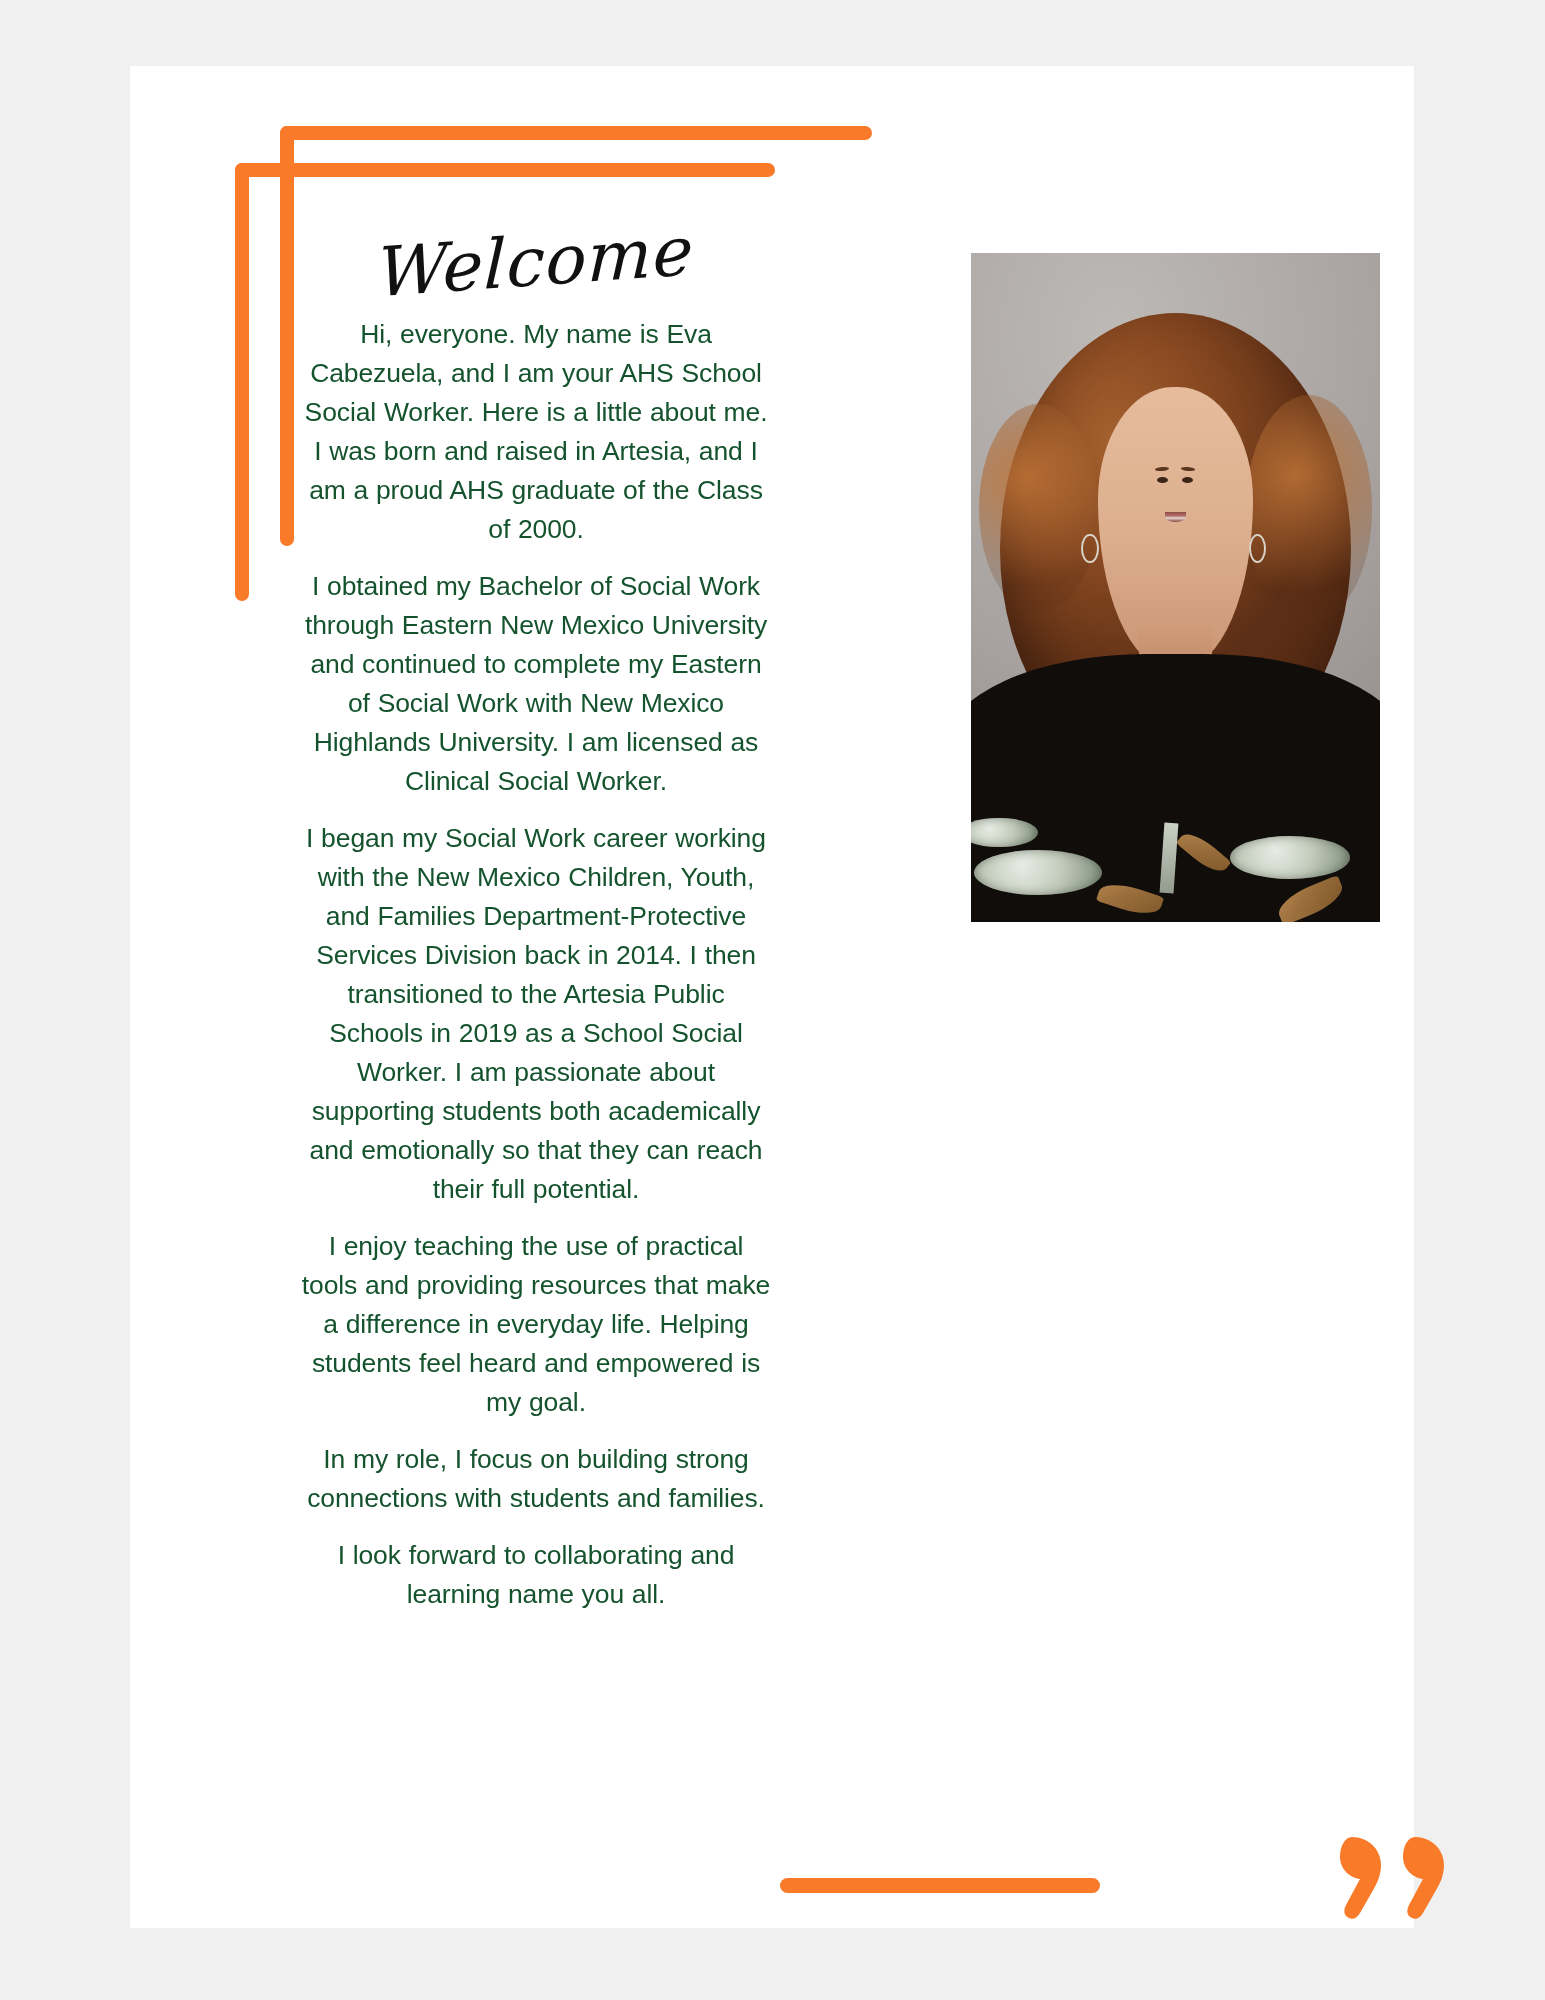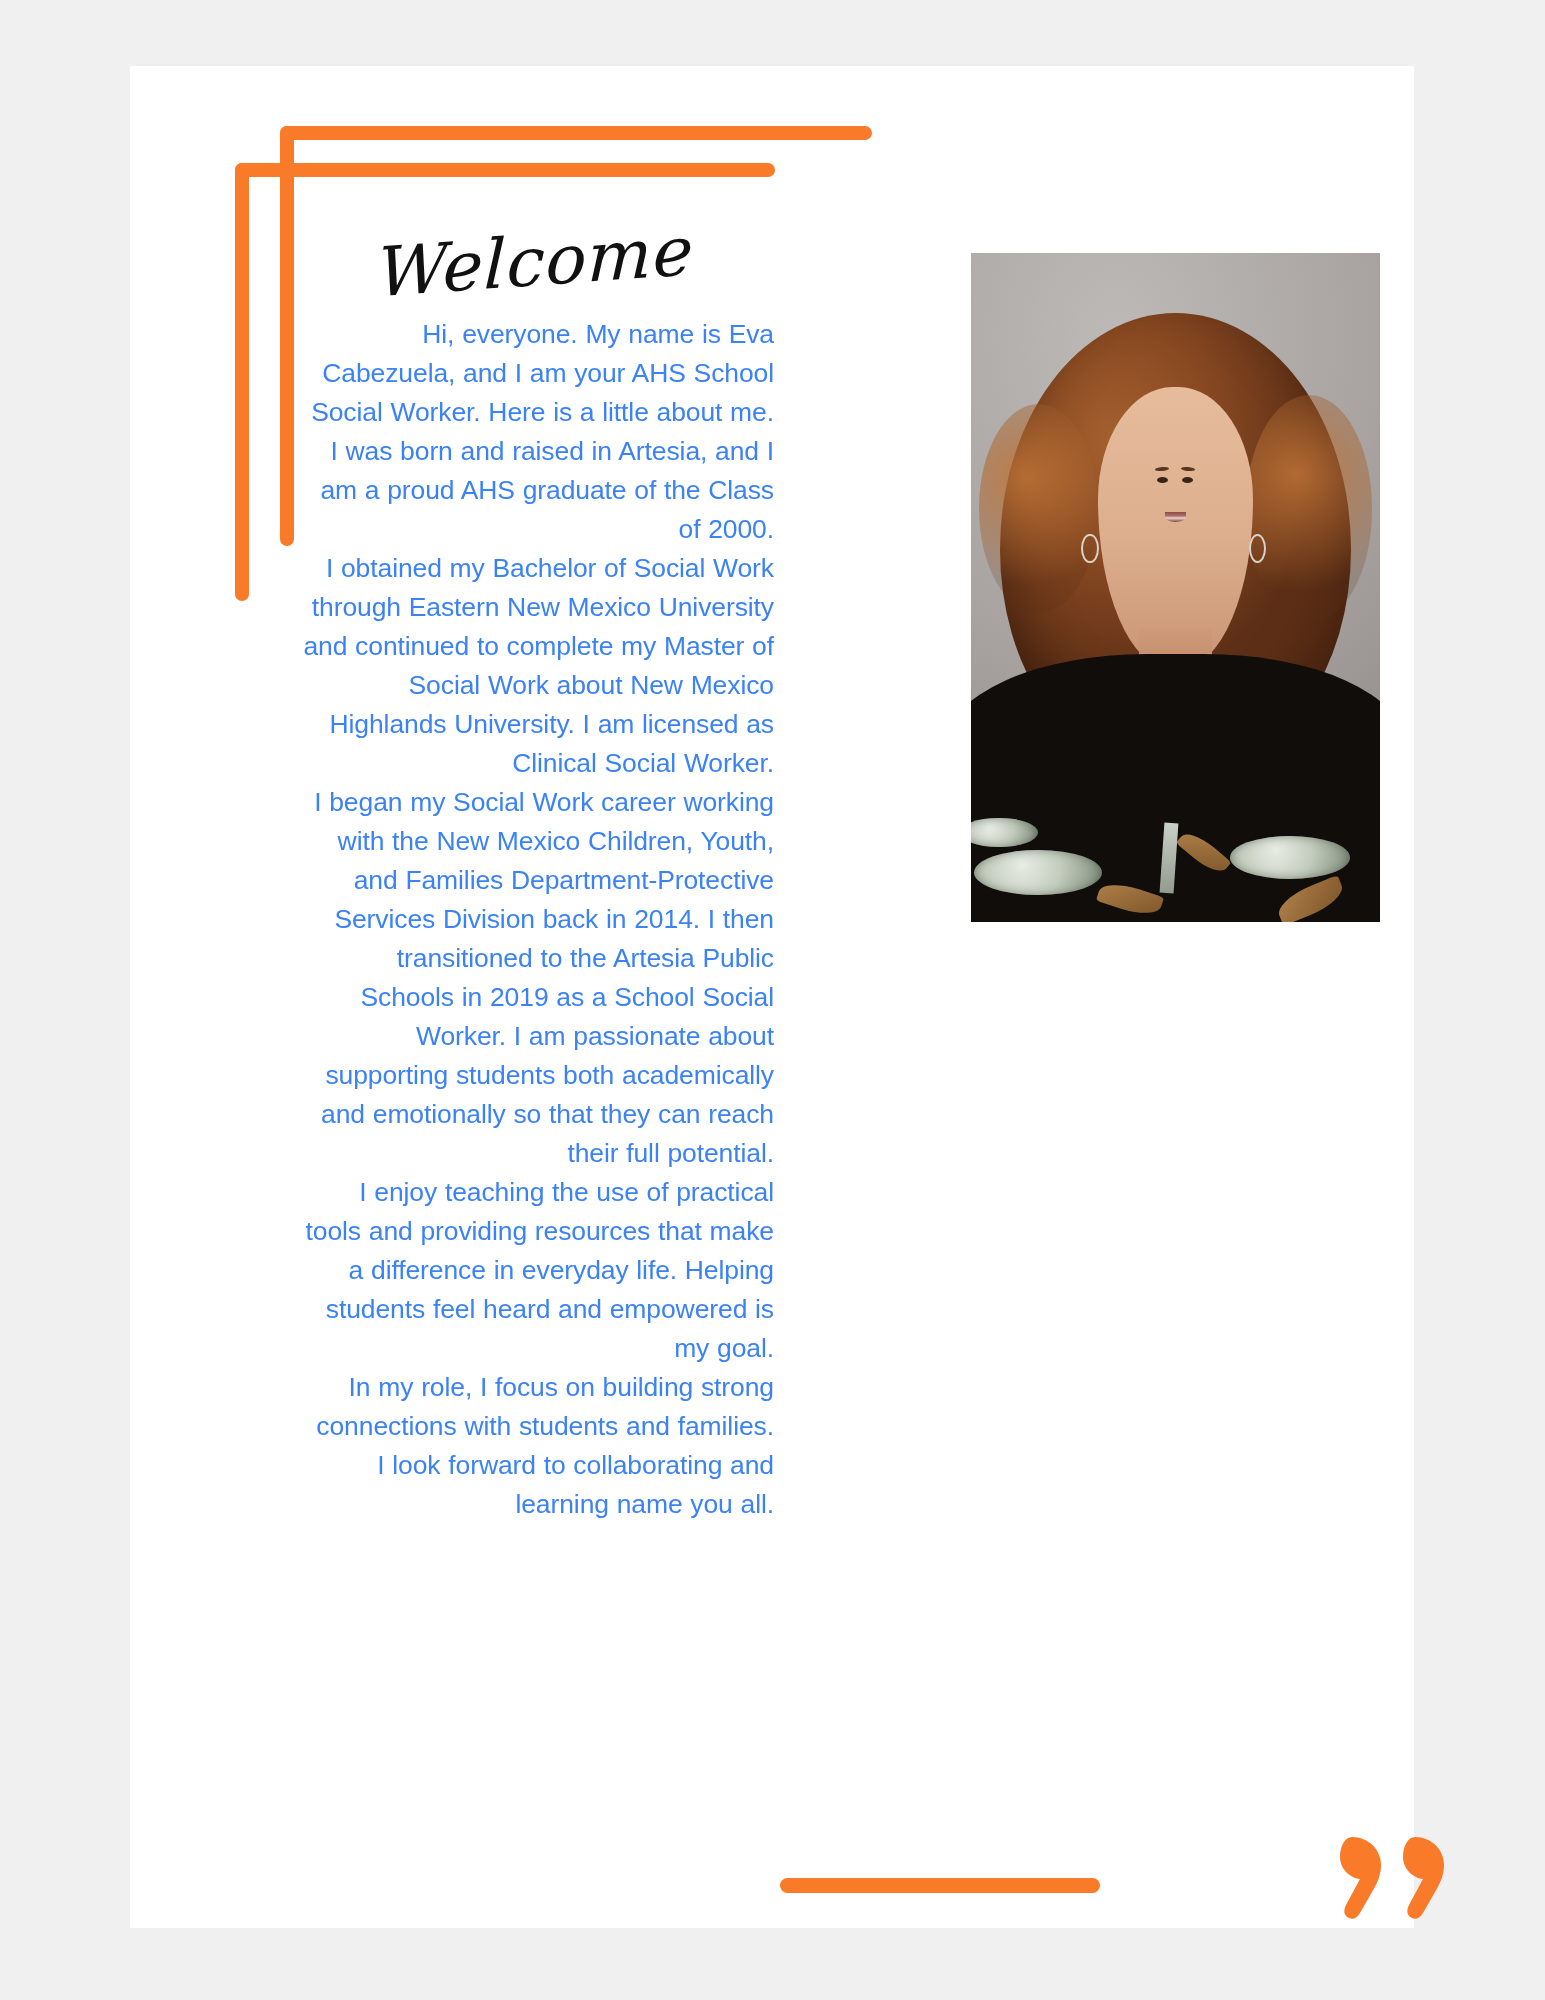--- a/index.html
+++ b/index.html
@@ -61,24 +61,25 @@
     transform-origin: center center;
     margin-bottom: 18px;
   }
 
   .bio { margin-top: 6px; }
 
   .bio p {
     font-family: "Liberation Sans", sans-serif;
     font-size: 26.5px;
     line-height: 39px;
-    color: #3b82f6;
+    color: #14532d;
     letter-spacing: -0.1px;
-    text-align: right;
+    text-align: center;
     word-spacing: 0.5px;
+    margin-top: 18px;
   }
 
   
   .photo {
     position: absolute;
     left: 841px;
     top: 187px;
     width: 409px;
     height: 669px;
     overflow: hidden;
@@ -213,21 +214,21 @@
     <div class="bracket bracket-inner-v" data-name="orange-corner-bracket-inner-side"></div>
     <div class="bracket bracket-outer-h" data-name="orange-corner-bracket-outer-top"></div>
     <div class="bracket bracket-outer-v" data-name="orange-corner-bracket-outer-side"></div>
 
     <div class="text-col" data-name="welcome-text-column">
 
       <div class="welcome-script" data-name="page-title">Welcome</div>
 
       <div class="bio" data-name="bio-body">
         <p data-name="bio-paragraph">Hi, everyone. My name is Eva Cabezuela, and I am your AHS School Social Worker. Here is a little about me. I was born and raised in Artesia, and I am a proud AHS graduate of the Class of 2000.</p>
-        <p data-name="bio-paragraph">I obtained my Bachelor of Social Work through Eastern New Mexico University and continued to complete my Master of Social Work about New Mexico Highlands University. I am licensed as Clinical Social Worker.</p>
+        <p data-name="bio-paragraph">I obtained my Bachelor of Social Work through Eastern New Mexico University and continued to complete my Eastern of Social Work with New Mexico Highlands University. I am licensed as Clinical Social Worker.</p>
         <p data-name="bio-paragraph">I began my Social Work career working with the New Mexico Children, Youth, and Families Department-Protective Services Division back in 2014. I then transitioned to the Artesia Public Schools in 2019 as a School Social Worker. I am passionate about supporting students both academically and emotionally so that they can reach their full potential.</p>
         <p data-name="bio-paragraph">I enjoy teaching the use of practical tools and providing resources that make a difference in everyday life. Helping students feel heard and empowered is my goal.</p>
         <p data-name="bio-paragraph">In my role, I focus on building strong connections with students and families.</p>
         <p data-name="bio-paragraph">I look forward to collaborating and learning name you all.</p>
       </div>
 
     </div>
 
     <div class="photo" data-name="portrait-photo" title="Headshot photograph of Eva Cabezuela, smiling, with curly auburn hair, hoop earrings and a black floral blouse, on a grey studio backdrop.">
       <div class="photo-inner" data-name="portrait-photo-content">

